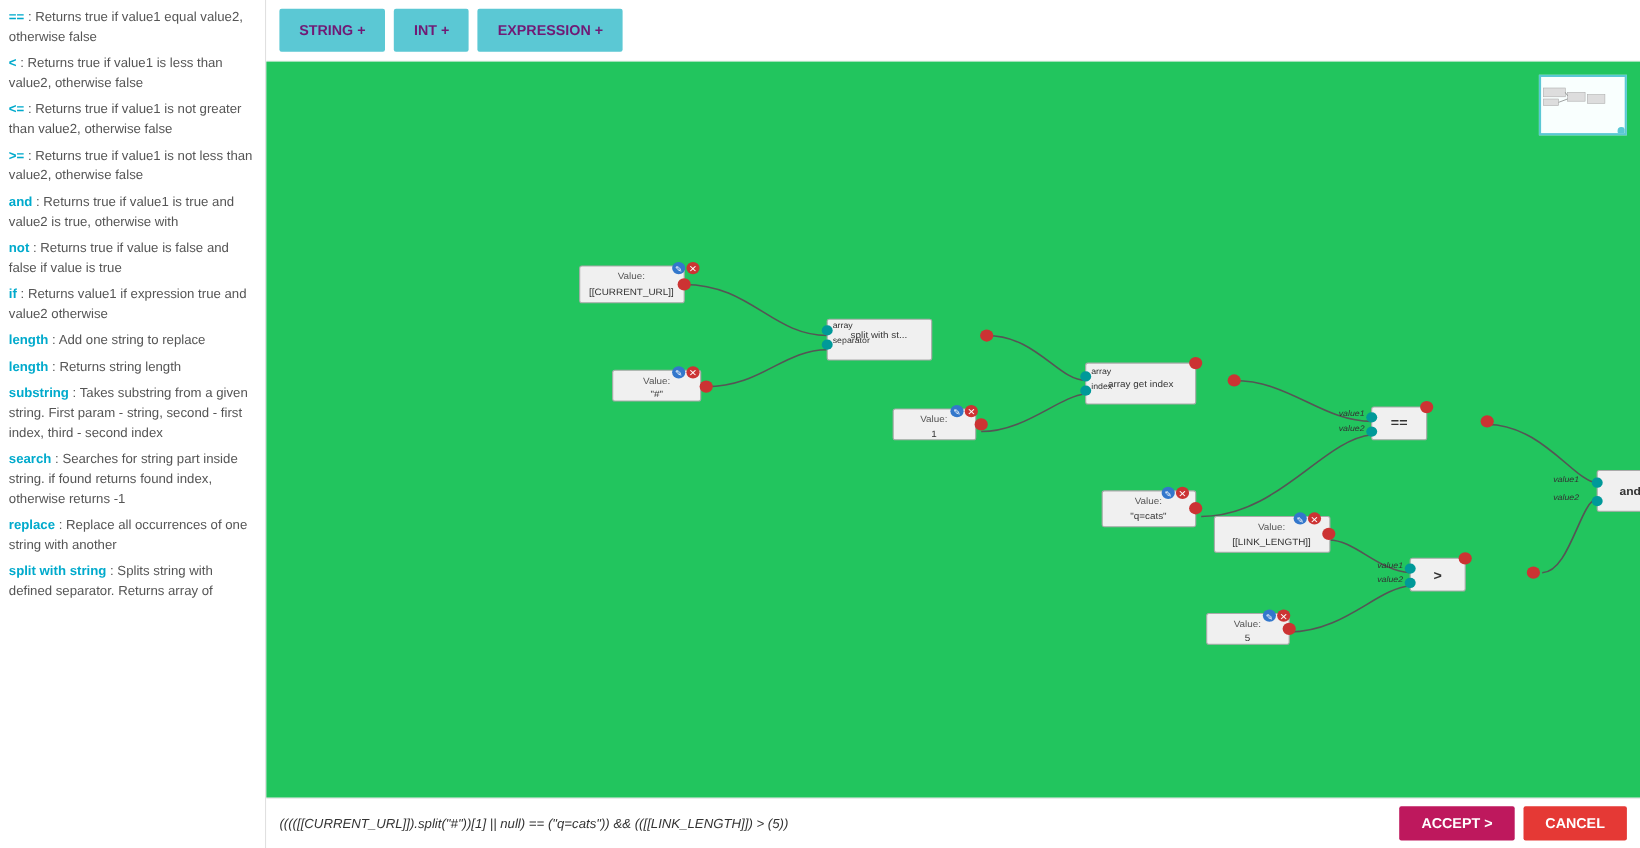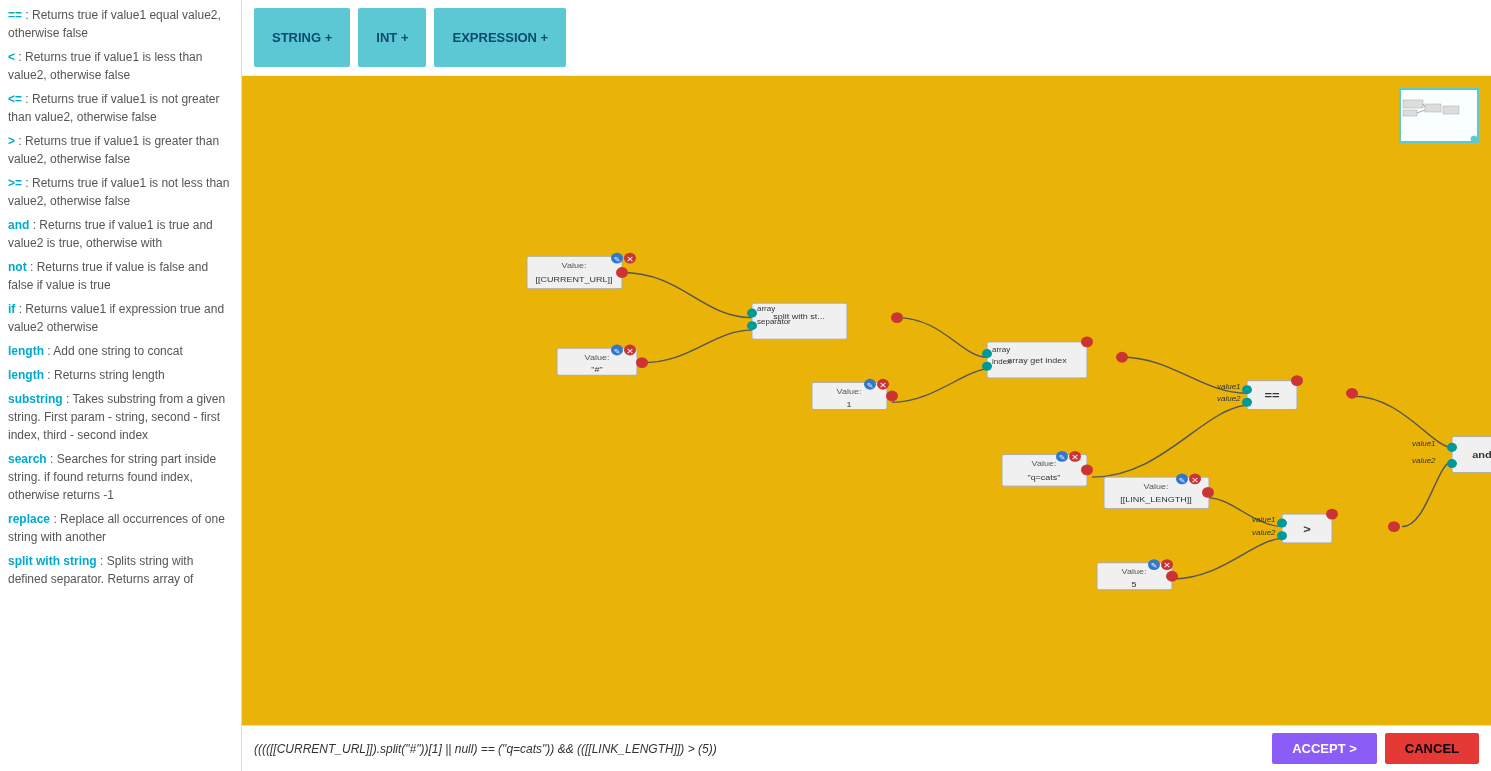--- a/index.html
+++ b/index.html
@@ -27,37 +27,37 @@
       font-weight: bold;
     }
     .sidebar-item .desc {
       color: #555;
     }
 
     
     .canvas-area {
       flex: 1;
       position: relative;
-      background: #eab308;
+      background: #22c55e;
       overflow: hidden;
     }
 
     
     .top-toolbar {
       display: flex;
       gap: 8px;
       padding: 8px 12px;
       background: #fff;
       border-bottom: 1px solid #eee;
     }
     .toolbar-btn {
       background: #5bc8d4;
-      color: #0c4a6e;
+      color: #701a75;
       border: none;
-      padding: 22px 18px;
+      padding: 12px 18px;
       font-size: 13px;
       font-weight: bold;
       cursor: pointer;
       border-radius: 2px;
     }
 
     
     .canvas-svg {
       position: absolute;
       top: 0; left: 0;
@@ -77,32 +77,32 @@
     .bottom-expr {
       font-size: 12px;
       color: #333;
       font-style: italic;
     }
     .bottom-buttons {
       display: flex;
       gap: 8px;
     }
     .btn-accept {
-      background: #8b5cf6;
+      background: #be185d;
       color: #fff;
       border: none;
       padding: 8px 20px;
       font-size: 13px;
       font-weight: bold;
       cursor: pointer;
       border-radius: 2px;
     }
     .btn-cancel {
       background: #e53935;
-      color: #000000;
+      color: #ffffff;
       border: none;
       padding: 8px 20px;
       font-size: 13px;
       font-weight: bold;
       cursor: pointer;
       border-radius: 2px;
     }
 
     
     .minimap {
@@ -129,42 +129,38 @@
     </div>
     <div class="sidebar-item">
       <span class="kw">&lt;</span>
       <span class="desc"> : Returns true if value1 is less than value2, otherwise false</span>
     </div>
     <div class="sidebar-item">
       <span class="kw">&lt;=</span>
       <span class="desc"> : Returns true if value1 is not greater than value2, otherwise false</span>
     </div>
     <div class="sidebar-item">
-      <span class="kw">&gt;</span>
-      <span class="desc"> : Returns true if value1 is greater than value2, otherwise false</span>
-    </div>
-    <div class="sidebar-item">
       <span class="kw">&gt;=</span>
       <span class="desc"> : Returns true if value1 is not less than value2, otherwise false</span>
     </div>
     <div class="sidebar-item">
       <span class="kw">and</span>
       <span class="desc"> : Returns true if value1 is true and value2 is true, otherwise with</span>
     </div>
     <div class="sidebar-item">
       <span class="kw">not</span>
       <span class="desc"> : Returns true if value is false and false if value is true</span>
     </div>
     <div class="sidebar-item">
       <span class="kw">if</span>
       <span class="desc"> : Returns value1 if expression true and value2 otherwise</span>
     </div>
     <div class="sidebar-item">
       <span class="kw">length</span>
-      <span class="desc"> : Add one string to concat</span>
+      <span class="desc"> : Add one string to replace</span>
     </div>
     <div class="sidebar-item">
       <span class="kw">length</span>
       <span class="desc"> : Returns string length</span>
     </div>
     <div class="sidebar-item">
       <span class="kw">substring</span>
       <span class="desc"> : Takes substring from a given string. First param - string, second - first index, third - second index</span>
     </div>
     <div class="sidebar-item">

